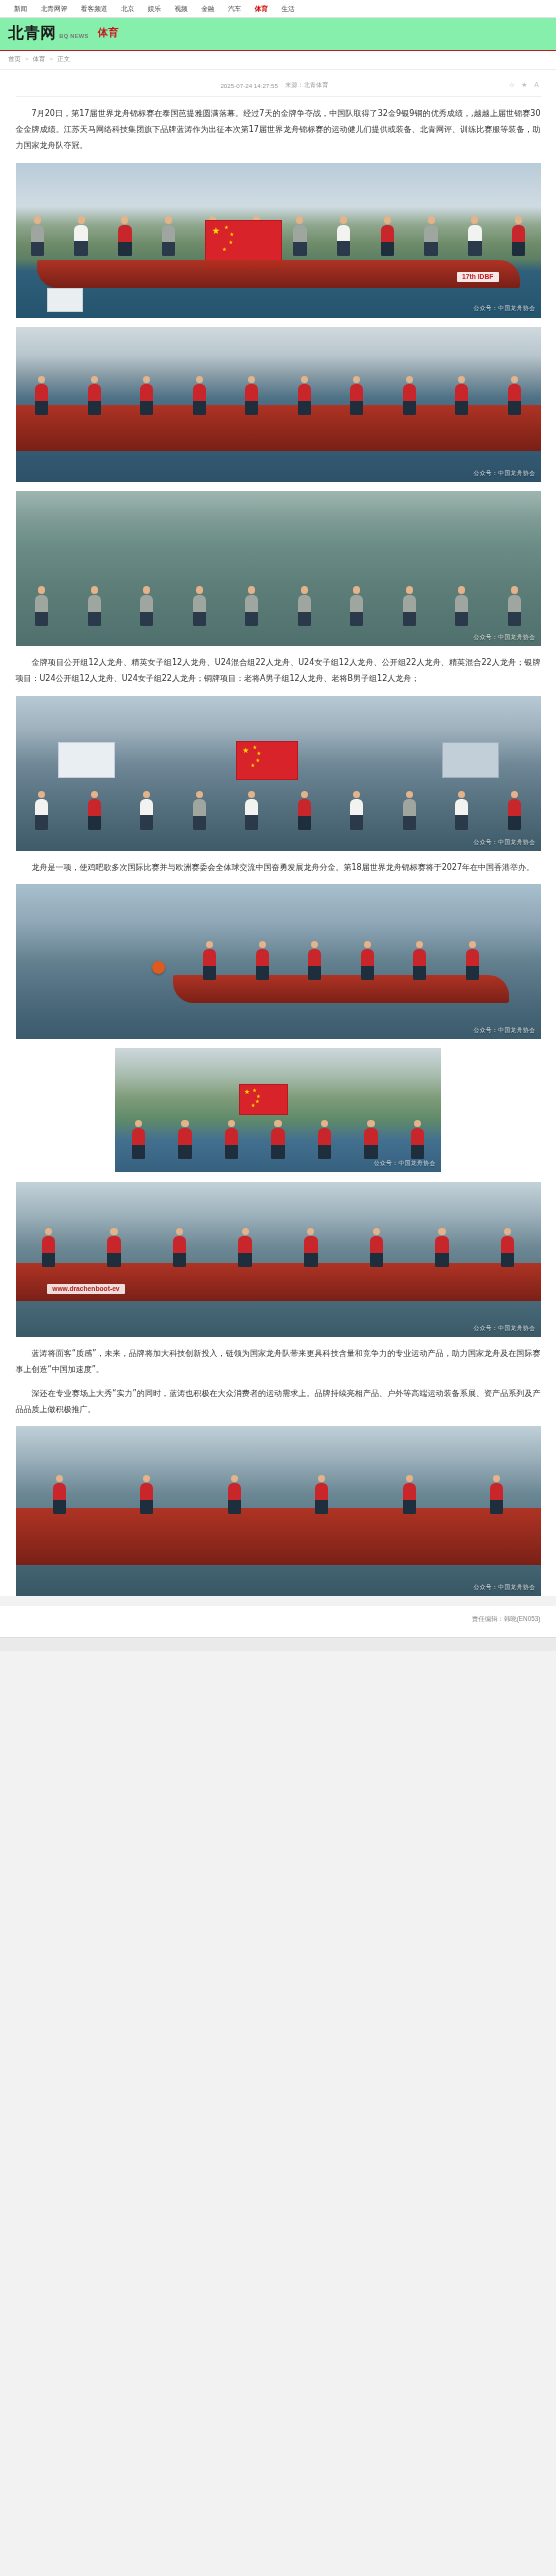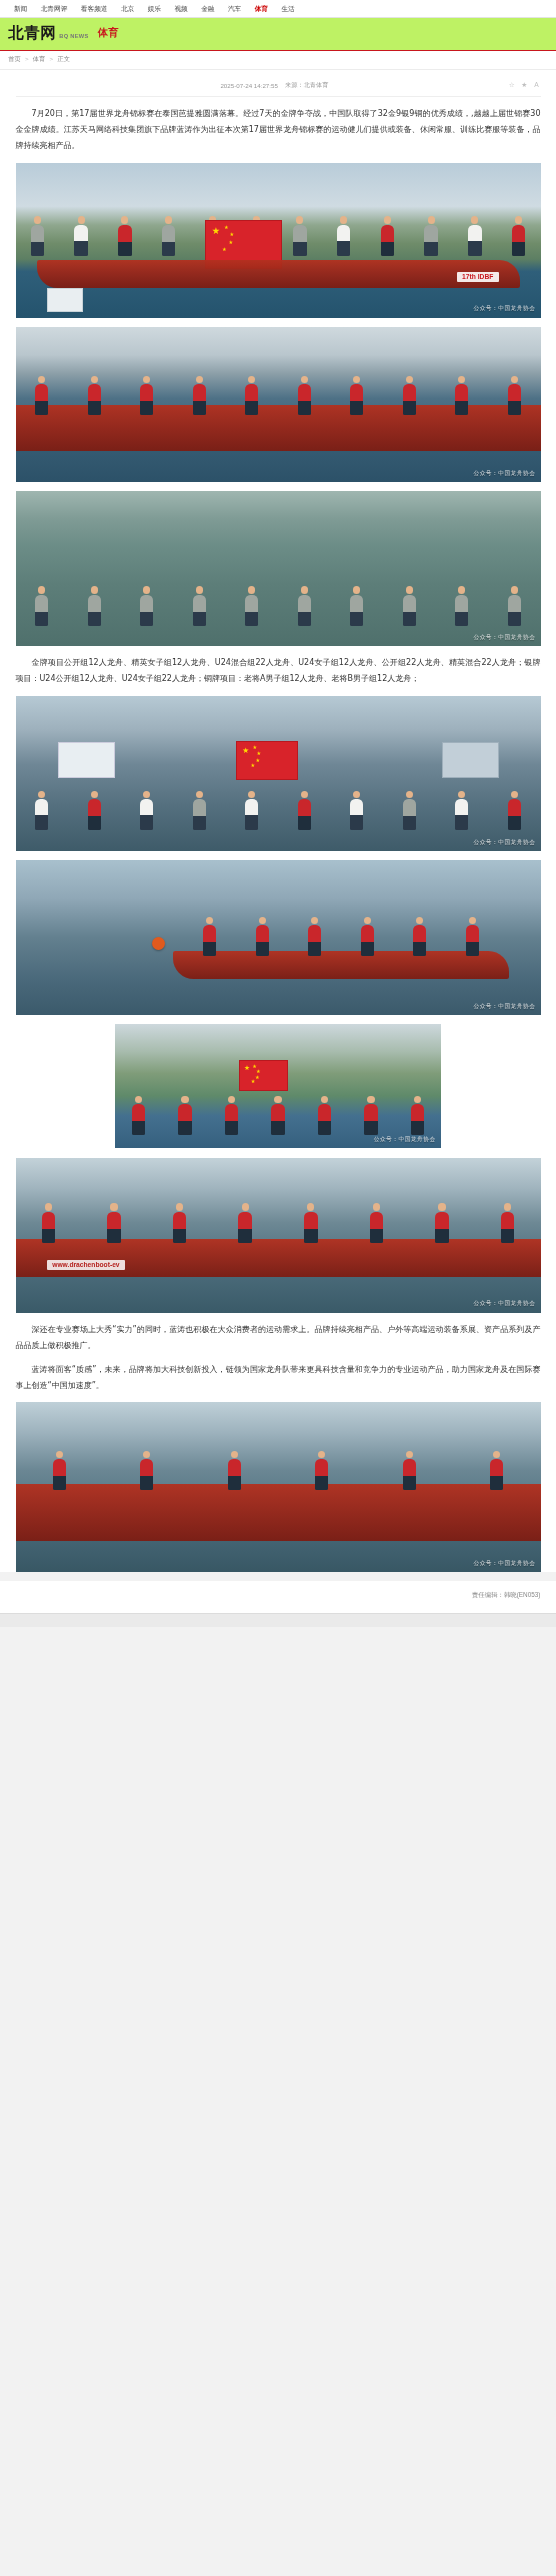--- a/index.html
+++ b/index.html
@@ -28,21 +28,21 @@
     color: #444;
     white-space: nowrap;
   }
   .topbar .nav-item.active {
     color: #c00;
     font-weight: bold;
   }
 
   
   .logoband {
-    background: #bef264;
+    background: #86efac;
     display: flex;
     align-items: center;
     padding: 5.2px 8.2px 6.2px 8.2px;
     border-bottom: 1.5px solid #c8161d;
   }
   .logo {
     display: flex;
     align-items: baseline;
     font-weight: bold;
   }
@@ -281,21 +281,21 @@
   <div class="meta">
     <span class="date">2025-07-24 14:27:55</span>
     <span class="source">来源：北青体育</span>
     <span class="tools">
       <span class="t">☆</span>
       <span class="t">★</span>
       <span class="t">A</span>
     </span>
   </div>
 
-  <p class="body">7月20日，第17届世界龙舟锦标赛在泰国芭提雅圆满落幕。经过7天的金牌争夺战，中国队取得了32金9银9铜的优秀成绩，,越越上届世锦赛30金金牌成绩。江苏天马网络科技集团旗下品牌蓝涛作为出征本次第17届世界龙舟锦标赛的运动健儿们提供或装备、休闲常服、训练比赛服等装备，品牌持续亮相产品。</p>
+  <p class="body">7月20日，第17届世界龙舟锦标赛在泰国芭提雅圆满落幕。经过7天的金牌争夺战，中国队取得了32金9银9铜的优秀成绩，,越越上届世锦赛30金金牌成绩。江苏天马网络科技集团旗下品牌蓝涛作为出征本次第17届世界龙舟锦标赛的运动健儿们提供或装备、北青网评、训练比赛服等装备，助力国家龙舟队夺冠。</p>
 
   <div class="photo ph1">
     <div class="crowdrow" style="bottom:62px;">
       <div class="person gray">
           <div class="head"></div>
         </div>
       <div class="person">
           <div class="head"></div>
         </div>
       <div class="person red">
@@ -456,20 +456,21 @@
       <div class="person">
           <div class="head"></div>
         </div>
       <div class="person red">
           <div class="head"></div>
         </div>
     </div>
     <div class="watermark">公众号：中国龙舟协会</div>
   </div>
 
+  <p class="body">龙舟是一项，使鸡吧歌多次国际比赛并与欧洲赛委会全体球交流中国奋勇发展龙舟分金。第18届世界龙舟锦标赛将于2027年在中国香港举办。</p>
 
   <div class="photo ph5">
     <div class="buoy" style="left:26%;top:77px;"></div>
     <div class="boat" style="left:30%;right:6%;bottom:36px;height:28px;"></div>
     <div class="crowdrow" style="left:32%;right:8%;bottom:59px;">
       <div class="person red">
           <div class="head"></div>
         </div>
       <div class="person red">
           <div class="head"></div>
@@ -549,22 +550,22 @@
           <div class="head"></div>
         </div>
       <div class="person red">
           <div class="head"></div>
         </div>
     </div>
     <div class="banner" style="left:6%;bottom:43px;background:rgba(255,255,255,.85);color:#b5231f;">www.drachenboot-ev</div>
     <div class="watermark">公众号：中国龙舟协会</div>
   </div>
 
+  <p class="body">蓝涛将面客“质感”，未来，品牌将加大科技创新投入，链领为国家龙舟队带来更具科技含量和竞争力的专业运动产品，助力国家龙舟及在国际赛事上创造“中国加速度”。</p>
   <p class="body">深还在专业赛场上大秀“实力”的同时，蓝涛也积极在大众消费者的运动需求上。品牌持续亮相产品、户外等高端运动装备系展、资产品系列及产品品质上做积极推广。</p>
-  <p class="body">蓝涛将面客“质感”，未来，品牌将加大科技创新投入，链领为国家龙舟队带来更具科技含量和竞争力的专业运动产品，助力国家龙舟及在国际赛事上创造“中国加速度”。</p>
 
   <div class="photo ph8">
     <div class="boat" style="left:0;right:0;bottom:31px;height:57px;border-radius:0;"></div>
     <div class="crowdrow" style="bottom:82px;">
       <div class="person red">
           <div class="head"></div>
         </div>
       <div class="person red">
           <div class="head"></div>
         </div>

